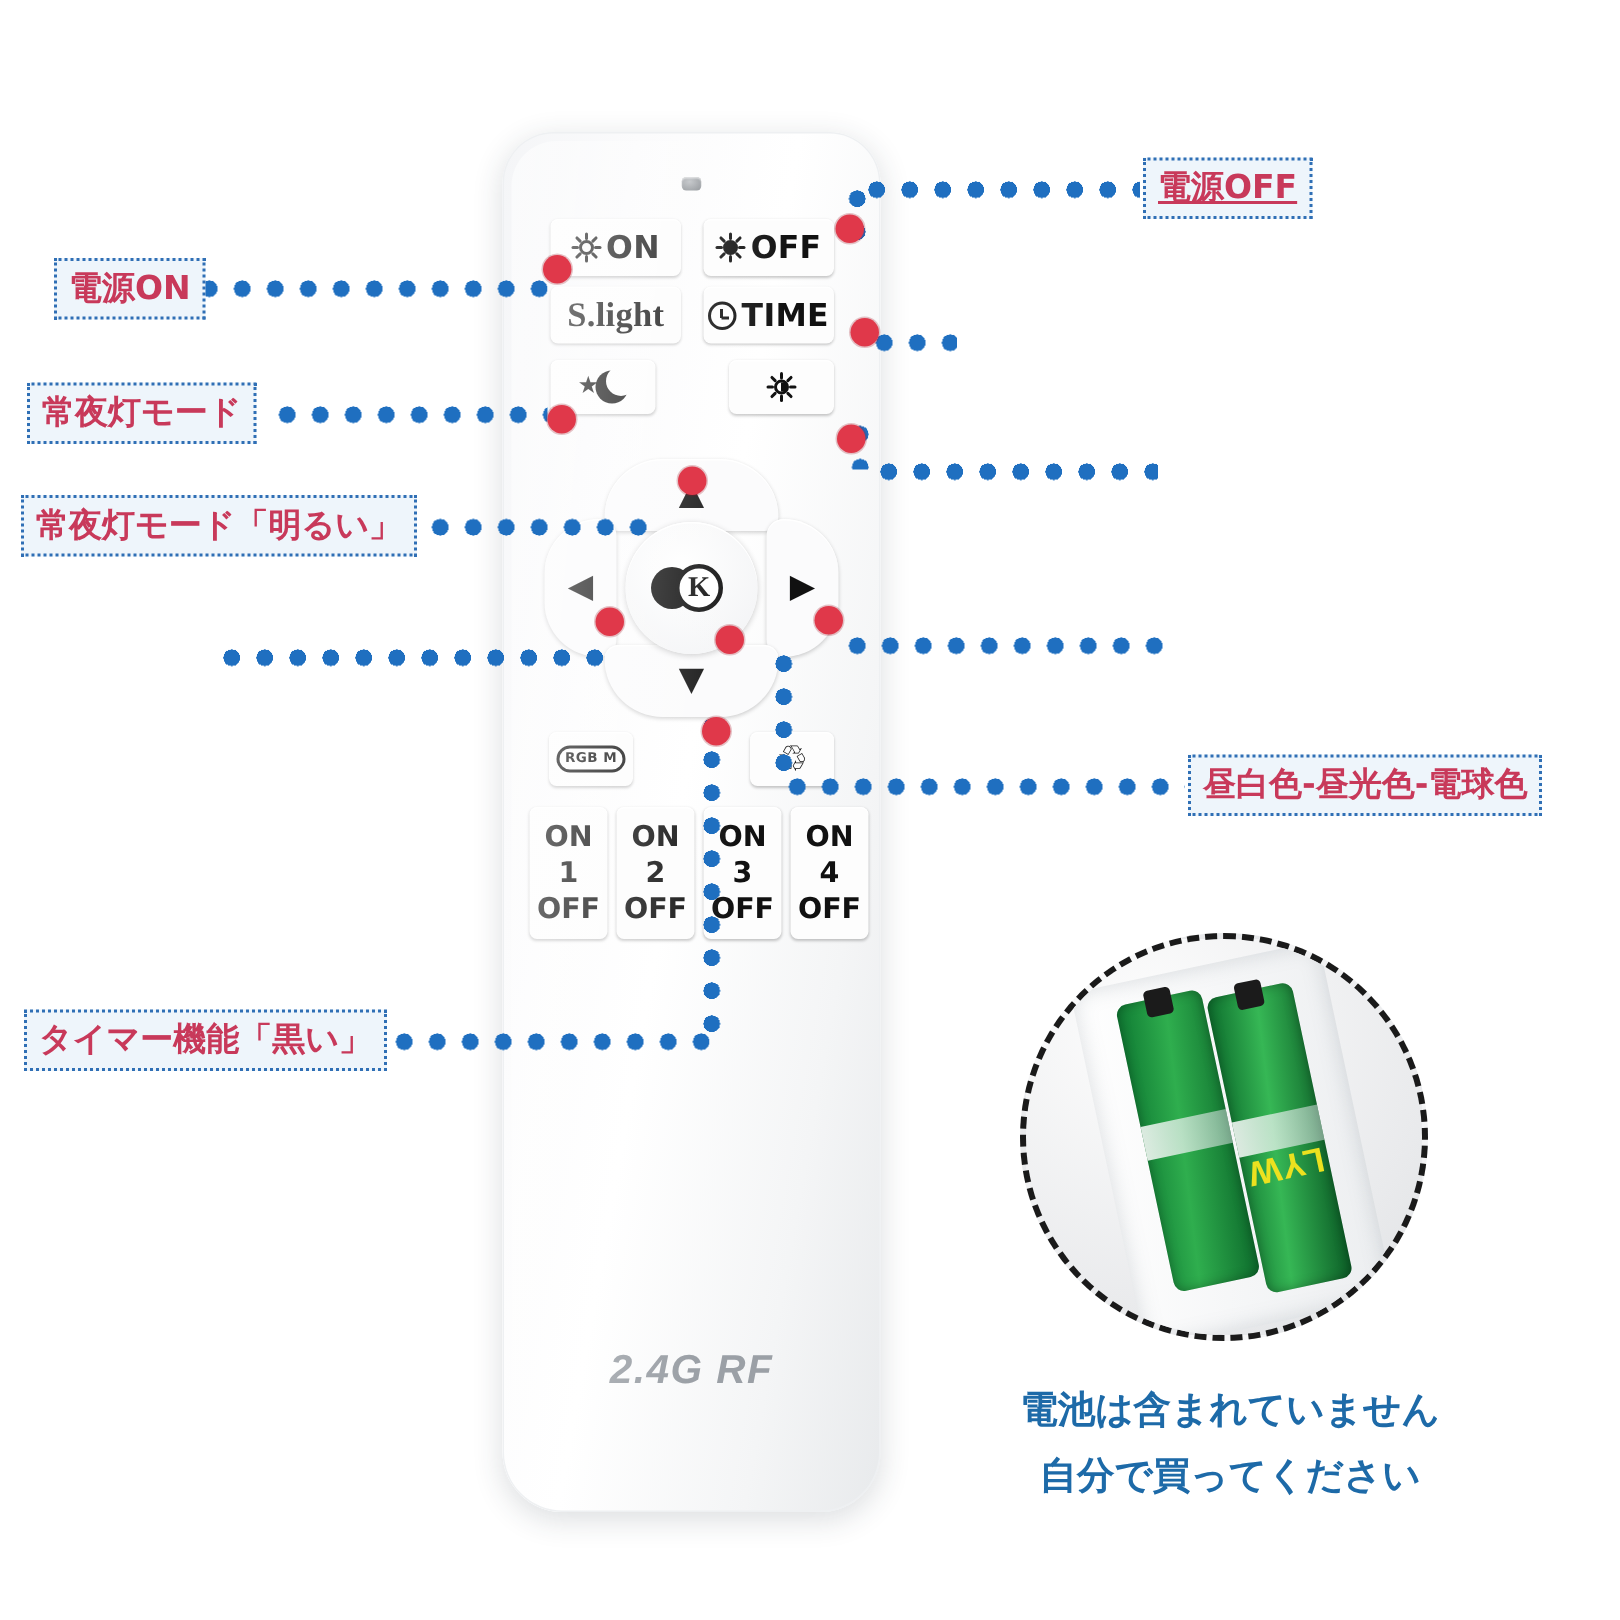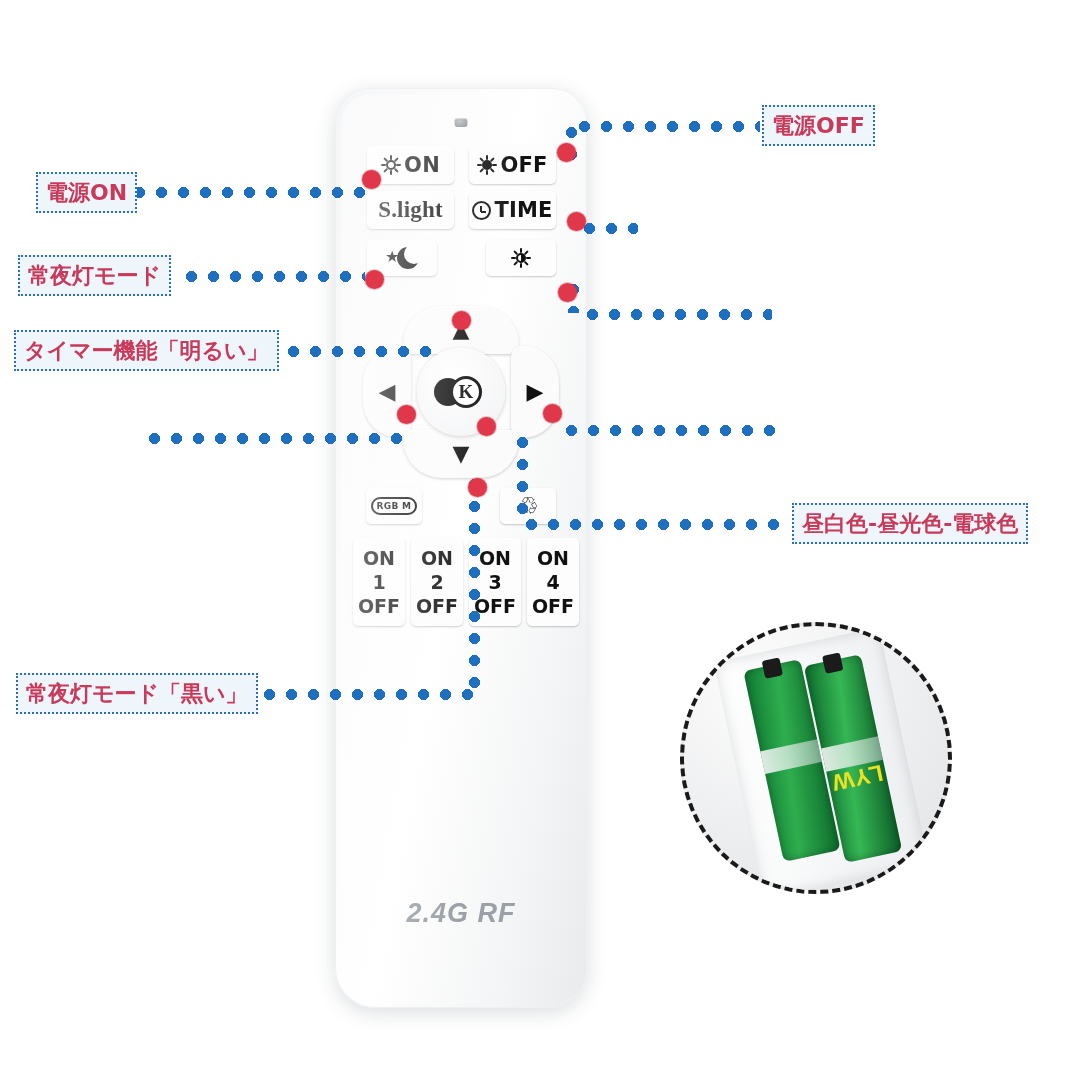--- a/index.html
+++ b/index.html
@@ -307,26 +307,26 @@
   <div class="rdot" style="left:452px;top:311px;"></div>
   <div class="rdot" style="left:397px;top:405px;"></div>
   <div class="rdot" style="left:543px;top:404px;"></div>
   <div class="rdot" style="left:477px;top:417px;"></div>
   <div class="rdot" style="left:468px;top:478px;"></div>
 
   <div class="lab big" style="left:36px;top:172px;">電源ON</div>
 
   <div class="lab big" style="left:18px;top:255px;">常夜灯モード</div>
 
-  <div class="lab big" style="left:14px;top:330px;">タイマー機能「明るい」</div>
-
-
-  <div class="lab big" style="left:16px;top:673px;">常夜灯モード「黒い」</div>
-
-  <div class="lab big" style="left:762px;top:105px;">電源OFF</div>
+  <div class="lab big" style="left:14px;top:330px;">常夜灯モード「明るい」</div>
+
+
+  <div class="lab big" style="left:16px;top:673px;">タイマー機能「黒い」</div>
+
+  <div class="lab big" style="left:762px;top:105px;text-decoration:underline;">電源OFF</div>
 
 
 
 
   <div class="lab big" style="left:792px;top:503px;">昼白色-昼光色-電球色</div>
 
   <div class="batt-wrap">
     <div class="batt-circle">
       <div class="tray"></div>
       <div class="cell cell-a">
@@ -334,14 +334,18 @@
         <div class="cellband"></div>
       </div>
       <div class="cell cell-b">
         <div class="cap"></div>
         <div class="cellband"></div>
         <div class="cell-lbl">LYW</div>
       </div>
     </div>
   </div>
 
+  <div class="batt-note">
+    <div>電池は含まれていません</div>
+    <div>自分で買ってください</div>
+  </div>
 
 </div>
 
 </body></html>

